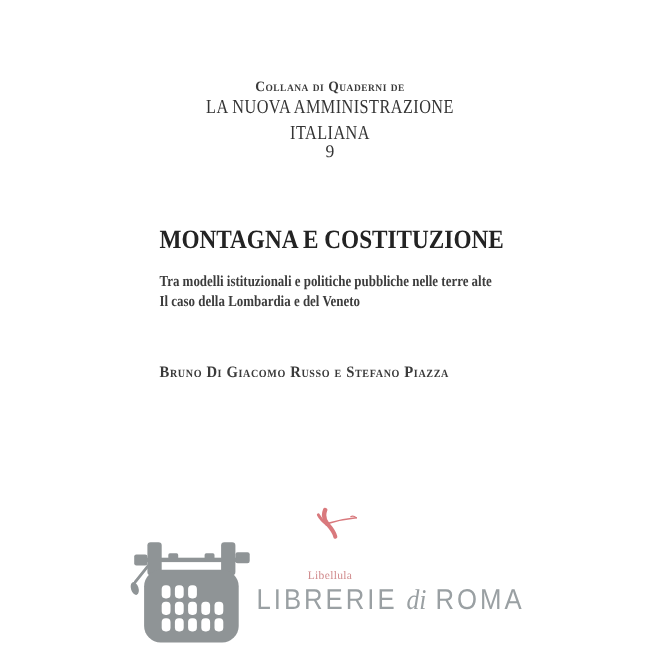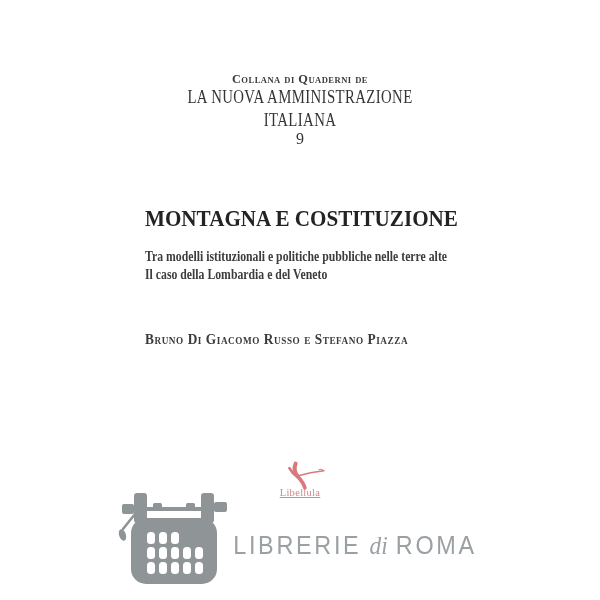--- a/index.html
+++ b/index.html
@@ -43,21 +43,21 @@
   .book-authors {
     left:145px; top:332px;
     font-size:14.5px; font-variant:small-caps; font-weight:600;
     letter-spacing:0.6px; color:#3a3a3a;
     transform:scaleX(0.92); transform-origin:left;
   }
 
   
   .logo-dragonfly { position:absolute; left:272px; top:461px; width:56px; height:30px; }
   .publisher-name {
-    top:488px; font-size:10.5px; letter-spacing:0.3px; color:#d08a8c;text-decoration:underline;
+    top:519px; font-size:10.5px; letter-spacing:0.3px; color:#d08a8c;
   }
   .publisher-tagline {
     top:508px; font-size:12.5px; letter-spacing:0.6px; color:#4b4a45;
   }
 
   
   .typewriter { position:absolute; left:116px; top:486px; width:120px; height:102px; }
   .wm-text {
     position:absolute; left:222px; top:530px; width:266px;
     display:flex; justify-content:center; align-items:baseline; gap:9px;

